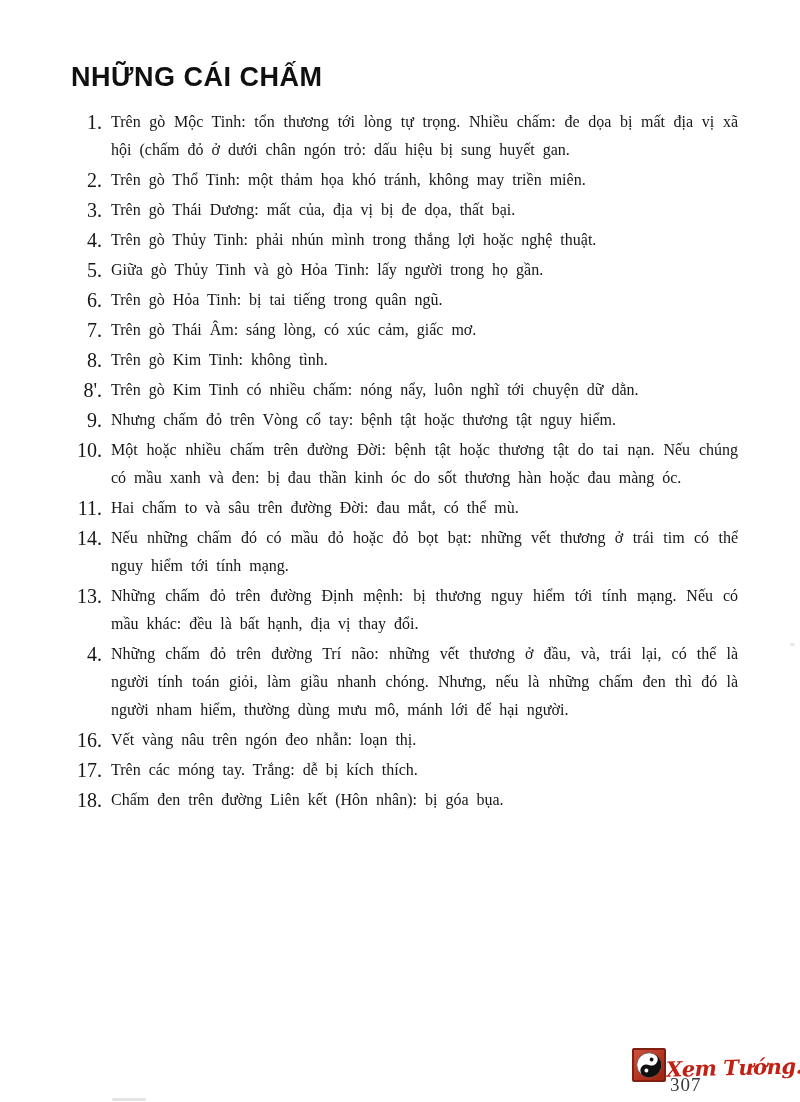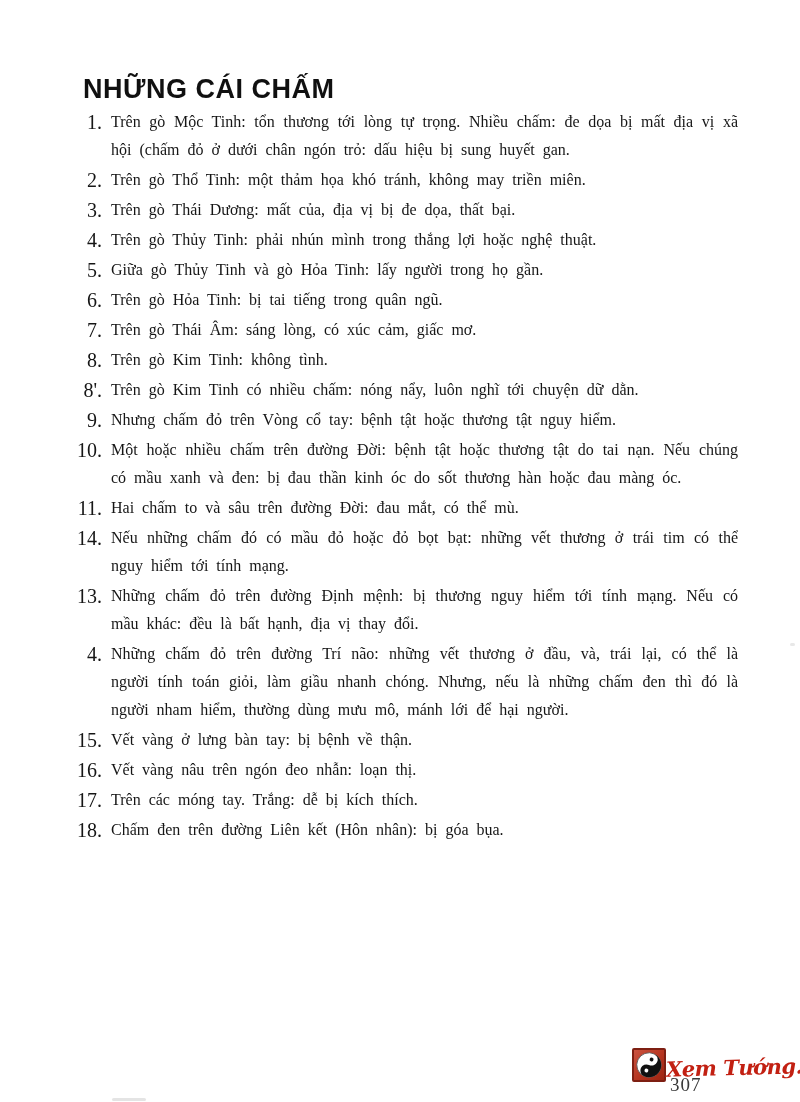--- a/index.html
+++ b/index.html
@@ -9,21 +9,21 @@
     font-family: "Liberation Serif", serif;
     color: #161616;
     position: relative;
     overflow: hidden;
   }
   .page { position: absolute; inset: 0; }
 
   .title {
     position: absolute;
     left: 71px; top: 62px;
-    margin: 12px;
+    margin: 0;
     font-family: "Liberation Sans", sans-serif;
     font-weight: bold;
     font-size: 27px;
     letter-spacing: 0.5px;
     color: #101010;
   }
 
   .list {
     position: absolute;
     left: 68px; top: 108px;
@@ -148,24 +148,20 @@
     </div>
     <div class="item">
       <span class="num">13.</span>
       <div class="body"><span>Những chấm đỏ trên đường Định mệnh: bị thương nguy hiểm tới tính mạng. Nếu có mầu khác: đều là bất hạnh, địa vị thay đổi.</span><div class="para2"></div></div>
     </div>
     <div class="item">
       <span class="num">4.</span>
       <div class="body"><span>Những chấm đỏ trên đường Trí não: những vết thương ở đầu, và, trái lại, có thể là người tính toán giỏi, làm giầu nhanh chóng. Nhưng, nếu là những chấm đen thì đó là người nham hiểm, thường dùng mưu mô, mánh lới để hại người.</span><div class="para2"></div></div>
     </div>
     <div class="item">
-      <span class="num">15.</span>
-      <div class="body"><span>Vết vàng ở lưng bàn tay: bị bệnh về thận.</span><div class="para2"></div></div>
-    </div>
-    <div class="item">
       <span class="num">16.</span>
       <div class="body"><span>Vết vàng nâu trên ngón đeo nhẫn: loạn thị.</span><div class="para2"></div></div>
     </div>
     <div class="item">
       <span class="num">17.</span>
       <div class="body"><span>Trên các móng tay. Trắng: dễ bị kích thích.</span><div class="para2"></div></div>
     </div>
     <div class="item">
       <span class="num">18.</span>
       <div class="body"><span>Chấm đen trên đường Liên kết (Hôn nhân): bị góa bụa.</span><div class="para2"></div></div>

